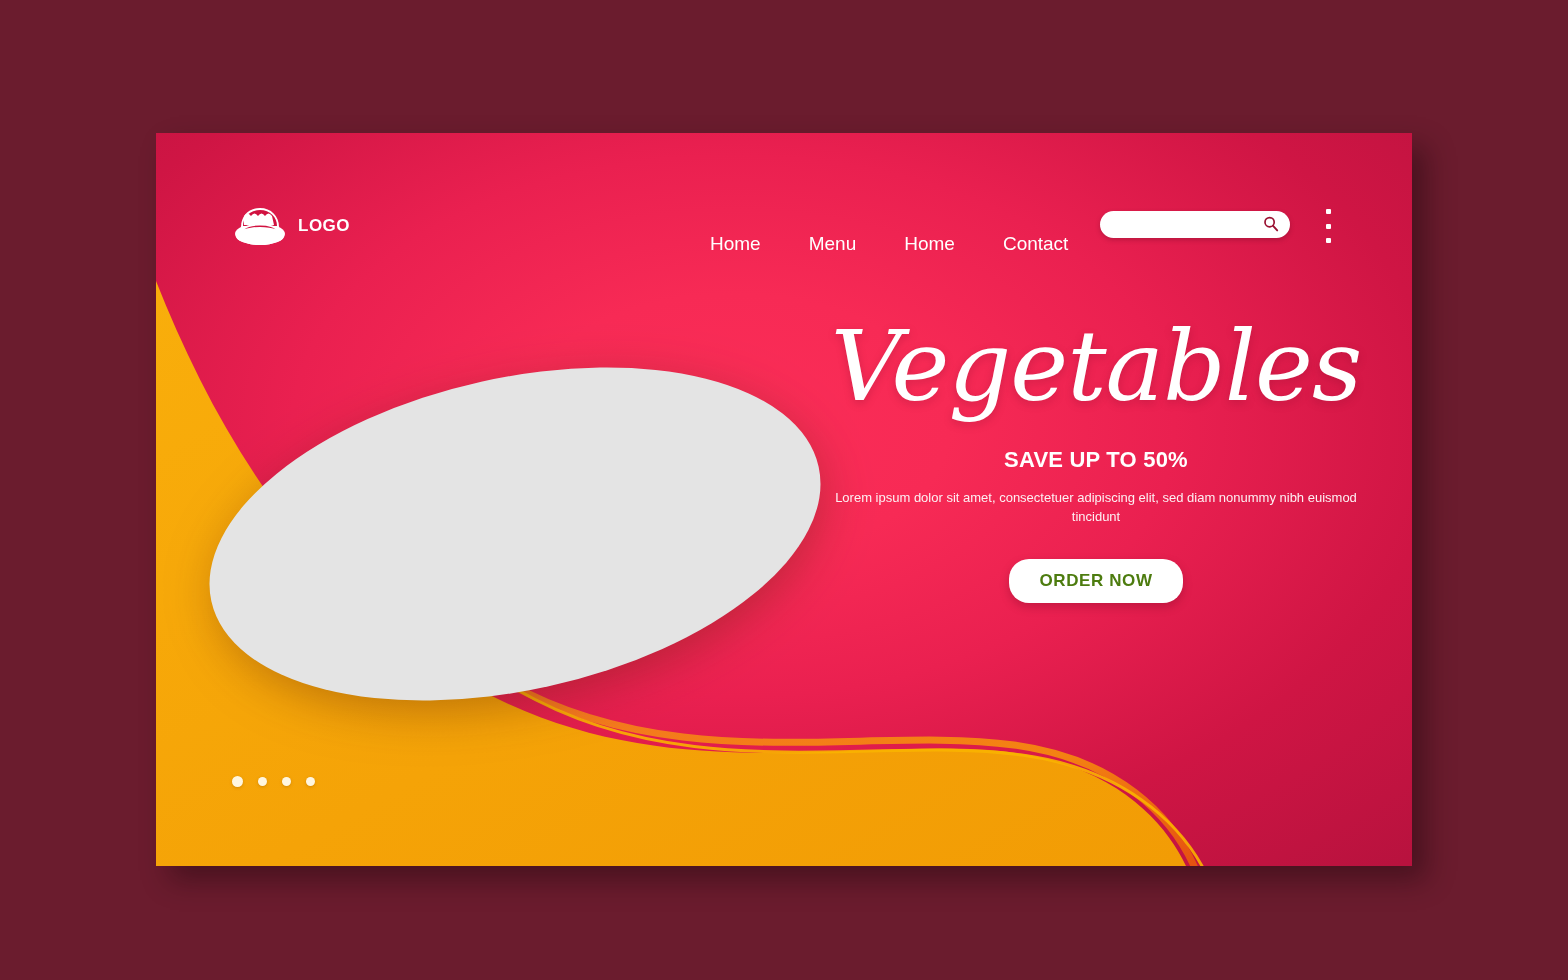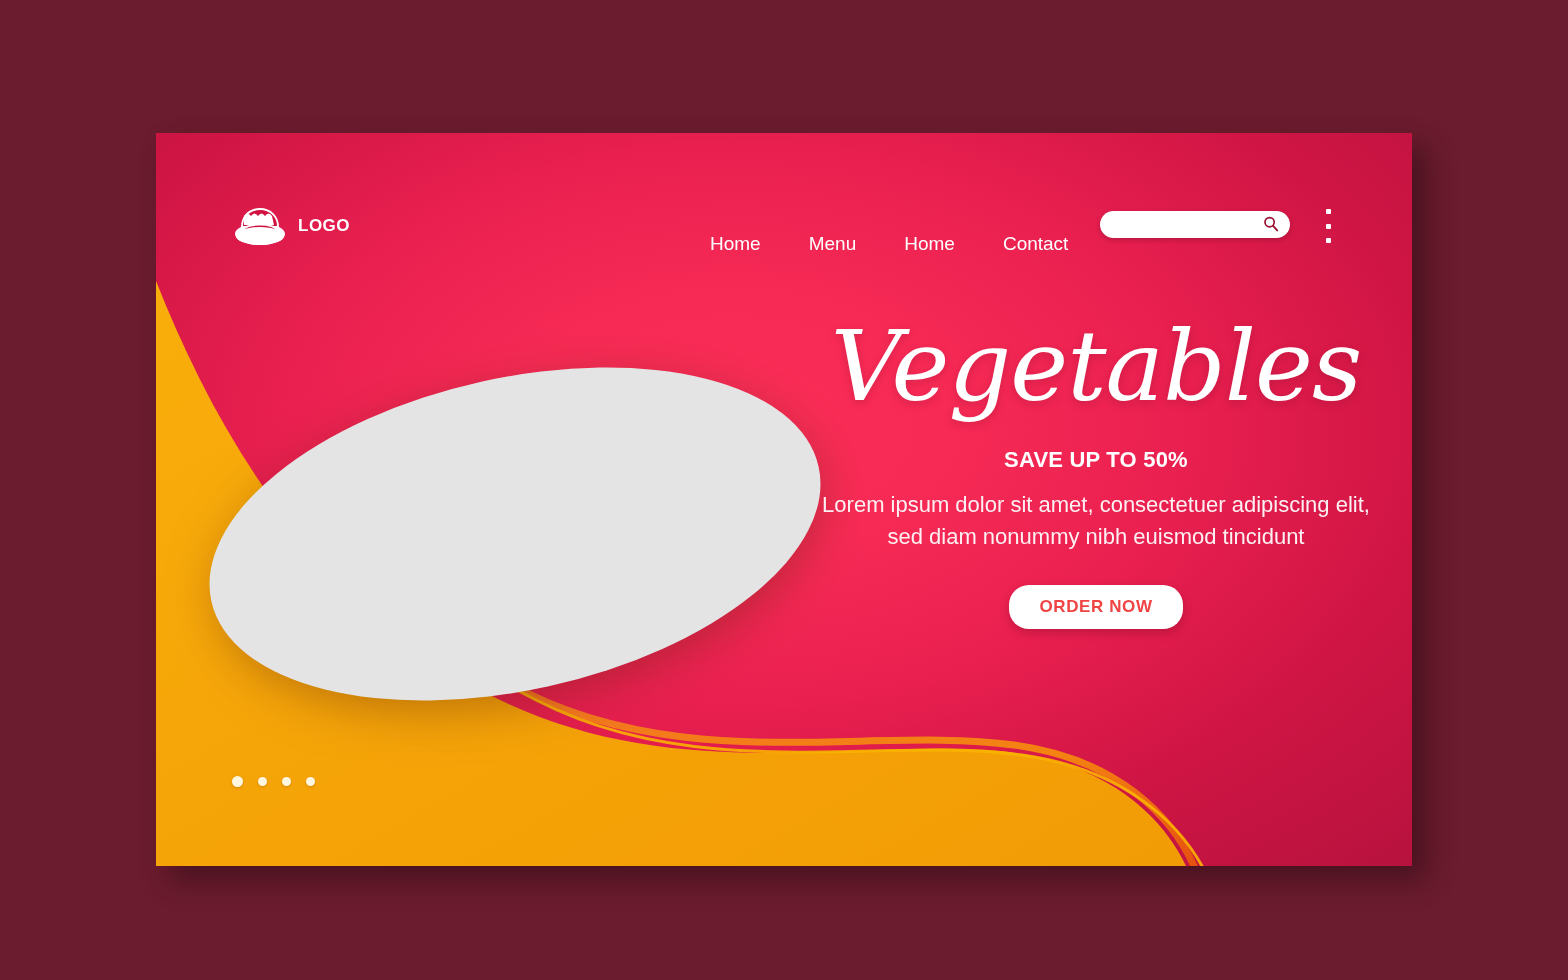--- a/index.html
+++ b/index.html
@@ -211,36 +211,36 @@
   .hero-sub {
     margin-top: 32px;
     font-size: 22px;
     font-weight: bold;
     color: #FFFFFF;
     letter-spacing: 0.2px;
   }
 
   .hero-body {
     margin-top: 16px;
-    font-size: 22px;
+    font-size: 13px;
     line-height: 1.45;
     color: #FDF0F3;
     font-weight: 400;
     padding: 0 20px;
   }
 
   .cta-wrap {
     margin-top: 32px;
     display: flex;
     justify-content: center;
   }
 
   .cta-button {
     background: #FFFFFF;
-    color: #ef4444;
+    color: #4d7c0f;
     border: none;
     border-radius: 20px;
     padding: 12px 30px;
     font-family: "Liberation Sans", sans-serif;
     font-size: 17px;
     font-weight: bold;
     letter-spacing: 0.6px;
     cursor: pointer;
     box-shadow: 0 4px 10px rgba(110, 8, 32, 0.30);
     text-align: right;

